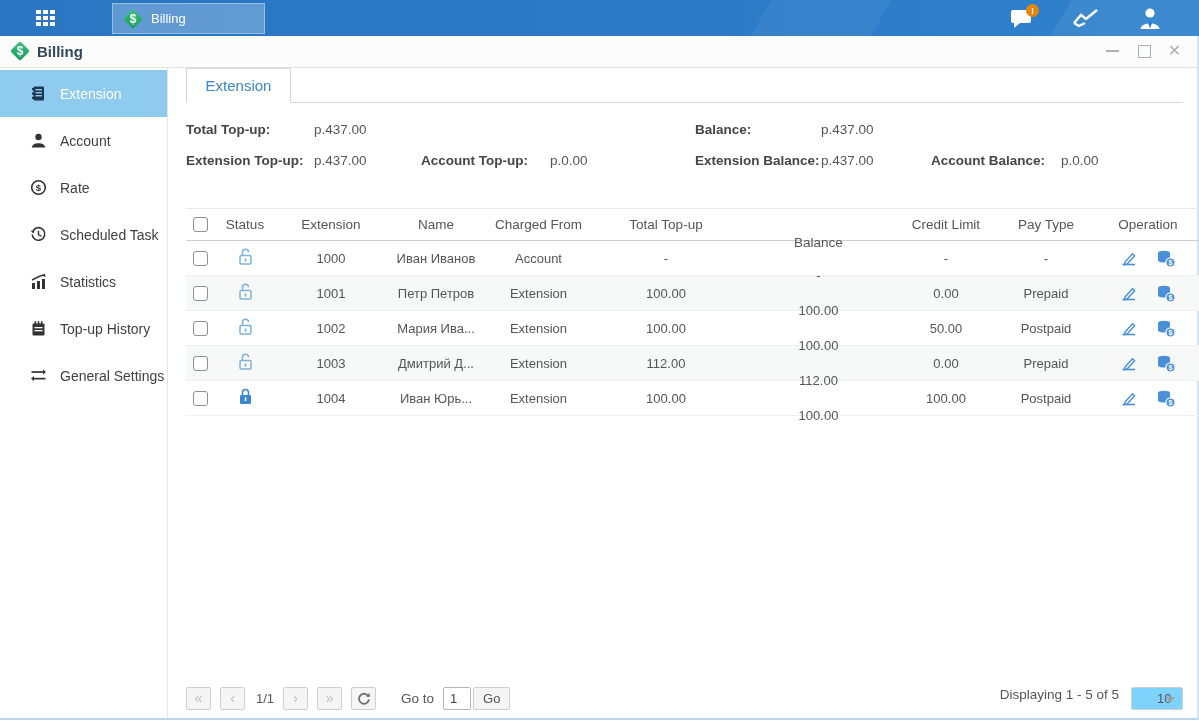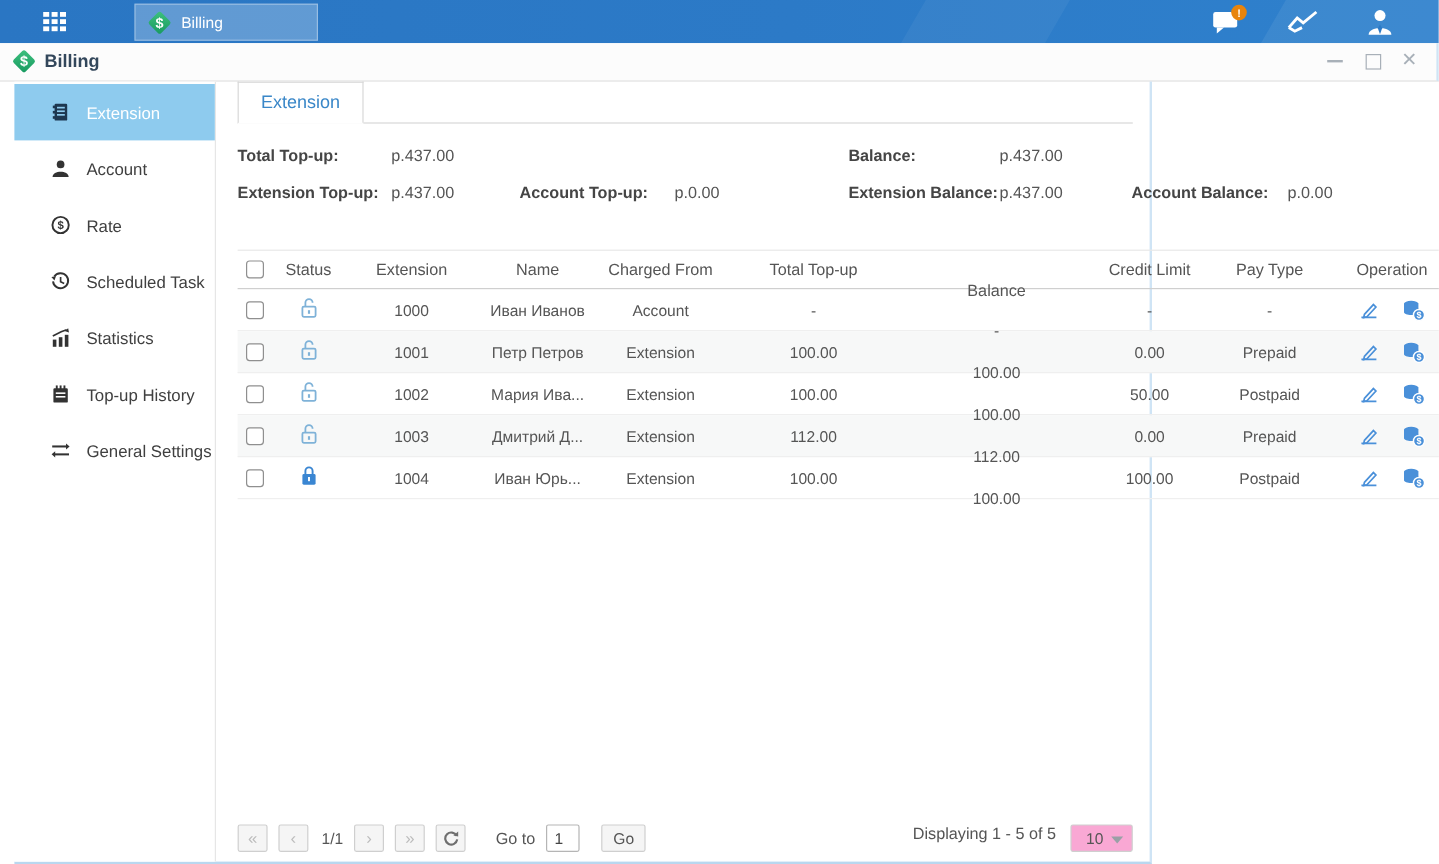--- a/index.html
+++ b/index.html
@@ -35,21 +35,21 @@
   .win-title { position:absolute; left:10px; top:5px; display:flex; align-items:center; gap:7px; }
   .win-title .t { font-size:15px; font-weight:bold; color:#33475b; }
   .trial { position:absolute; left:0; right:0; top:7px; text-align:center; font-size:14px; color:#d0884a; }
   .win-controls { position:absolute; right:14px; top:6px; display:flex; gap:14px; }
   .wc { width:17px; height:17px; position:relative; cursor:pointer; color:#9aa3ab; }
   .wc-min::after { content:""; position:absolute; left:2px; right:2px; top:8px; border-top:2px solid #a8b0b8; }
   .wc-max::after { content:""; position:absolute; left:3px; top:3px; width:11px; height:11px; border:1.5px solid #a8b0b8; }
   .wc-close { font-size:16px; line-height:17px; text-align:center; color:#a8b0b8; }
 
   
-  .app { position:absolute; top:68px; left:12px; width:948px; bottom:0;
+  .app { position:absolute; top:68px; left:0; width:1199px; bottom:0;
     border-right:2px solid #cfe4f5; border-bottom:2px solid #b9d7ef; }
   .sidebar { position:absolute; left:0; top:0; width:168px; height:100%; background:#fff; border-right:1px solid #e6e6e6; padding-top:2px; }
   .nav-item { height:47px; display:flex; align-items:center; padding-left:30px; gap:13px; cursor:pointer; }
   .nav-item .lbl { font-size:14px; color:#404040; }
   .nav-item svg { flex:0 0 auto; }
   .nav-item.active { background:#8ecbee; }
   .nav-item.active .lbl { color:#fff; }
 
   .content { position:absolute; left:169px; top:0; right:0; bottom:0; padding:0 14px 0 17px; }
 
@@ -86,26 +86,26 @@
   
   .pagination { position:absolute; left:17px; right:14px; bottom:7px; height:26px;
     display:flex; align-items:center; }
   .pgbtn { width:25px; height:23px; background:#f5f5f5; border:1px solid #cfcfcf; border-radius:2px;
     color:#bcbcbc; font-size:14px; display:flex; align-items:center; justify-content:center; margin-right:9px; cursor:pointer; }
   .pgbtn.dark { color:#6f6f6f; }
   .pg-ind { font-size:13px; color:#555; margin:0 9px 0 2px; }
   .goto-label { font-size:13.5px; color:#555; margin:0 9px 0 16px; }
   .goto-input { width:28px; height:23px; border:1px solid #b5b5b5; border-radius:2px; font-size:13px;
     text-align:left; padding-left:6px; color:#444; font-family:inherit; }
-  .go-btn { margin-left:18px; height:23px; padding:0 9px; background:#f5f5f5; border:1px solid #cfcfcf;
+  .go-btn { margin-left:2px; height:23px; padding:0 9px; background:#f5f5f5; border:1px solid #cfcfcf;
     border-radius:2px; font-size:13px; color:#555; cursor:pointer; font-family:inherit; }
   .pg-right { margin-left:auto; display:flex; gap:12px; }
   .displaying { font-size:13.5px; color:#555; }
-  .psize { width:52px; height:23px; border:1px solid #cfcfcf; border-radius:2px; background:#f9a8d4;
-    display:flex; align-items:center; padding-left:12px; font-size:13px; color:#555; position:relative; cursor:pointer; }
+  .psize { width:52px; height:23px; border:1px solid #cfcfcf; border-radius:2px; background:#7dd3fc;
+    display:flex; align-items:center; padding-left:25px; font-size:13px; color:#555; position:relative; cursor:pointer; }
   .psize .caret { position:absolute; right:7px; top:9px; width:0; height:0;
     border-left:5px solid transparent; border-right:5px solid transparent; border-top:6px solid #9aa0a6; }
 </style>
 </head>
 <body>
 
 <div class="taskbar">
   <div class="streak s1"></div>
     <div class="streak s2"></div>
   <div class="apps-grid">

